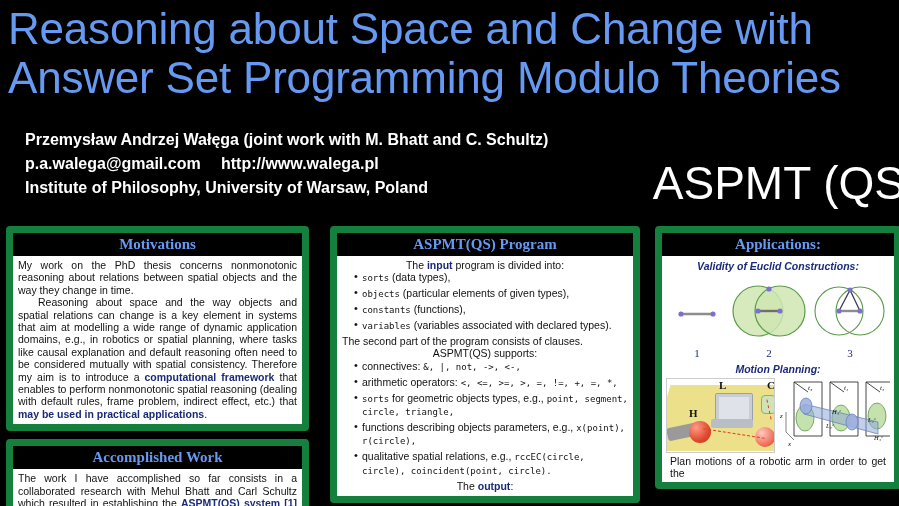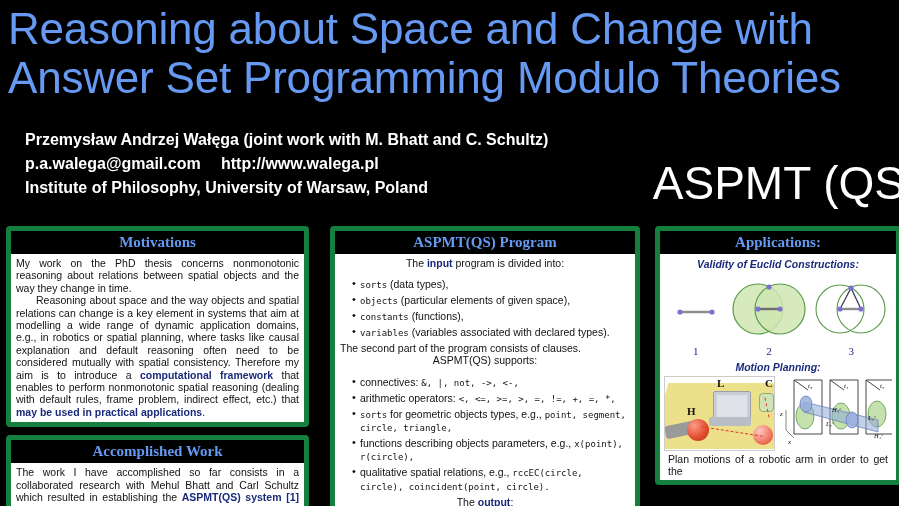--- a/index.html
+++ b/index.html
@@ -26,36 +26,36 @@
     font-size:46px;line-height:50px;font-weight:400;white-space:nowrap;
   }
 
   
   .col{position:absolute;top:226px;}
   .col-left{left:6px;width:303px;}
   .col-mid{left:330px;width:310px;}
   .col-right{left:655px;width:246px;}
 
   .panel{
-    background:#ffffff;border:5px solid #15803d;border-radius:4px;
+    background:#ffffff;border:7px solid #15803d;border-radius:4px;
     margin-bottom:8px;overflow:hidden;
   }
   .panel-head{
     background:#000000;color:#6699f2;
     font-family:"Liberation Serif", serif;font-weight:bold;
     font-size:15px;line-height:20px;text-align:center;padding:1px 0 2px 0;
   }
   .panel-body{padding:3px 5px 4px 5px;color:#111;font-size:10.5px;line-height:12.4px;text-align:justify;}
   .panel-body p{margin:0;}
   .indent{text-indent:20px;}
   .b{font-weight:bold;color:#1a2a7a;}
   .ctr{text-align:center;}
   .mono{font-family:"DejaVu Sans Mono", monospace;font-size:9px;}
 
-  ul.bul{margin:9px 0 2px 0;padding-left:12px;list-style:none;}
+  ul.bul{margin:0 0 2px 0;padding-left:12px;list-style:none;}
   ul.bul li{position:relative;padding-left:8px;margin-bottom:2.5px;text-align:left;}
   ul.bul li:before{content:"\2022";position:absolute;left:0;top:-1px;font-size:11px;}
 
   
   .subhead{text-align:center;font-weight:bold;color:#1a2a7a;font-size:10.5px;margin:2px 0 1px 0;font-style:italic;}
   .euclid{display:flex;align-items:flex-end;justify-content:space-around;height:84px;padding-top:2px;}
   .efig{text-align:center;}
   .enum{font-family:"Liberation Serif", serif;font-size:11px;color:#1a2a7a;margin-top:1px;}
 
   
@@ -125,21 +125,21 @@
 
   <div class="col col-mid clip" style="height:280px;">
     <div class="panel">
       <div class="panel-head">ASPMT(QS) Program</div>
       <div class="panel-body">
 
         <p class="ctr"><span>The </span><span class="b">input</span><span> program is divided into:</span></p>
 
         <ul class="bul">
           <li><span class="mono">sorts</span><span> (data types),</span></li>
-          <li><span class="mono">objects</span><span> (particular elements of given space),</span></li>
+          <li><span class="mono">objects</span><span> (particular elements of given types),</span></li>
           <li><span class="mono">constants</span><span> (functions),</span></li>
           <li><span class="mono">variables</span><span> (variables associated with declared types).</span></li>
         </ul>
 
         <p>The second part of the program consists of clauses.</p>
         <p class="ctr">ASPMT(QS) supports:</p>
 
         <ul class="bul">
           <li><span>connectives: </span><span class="mono">&amp;, |, not, -&gt;, &lt;-,</span></li>
           <li><span>arithmetic operators: </span><span class="mono">&lt;, &lt;=, &gt;=, &gt;, =, !=, +, =, *,</span></li>

